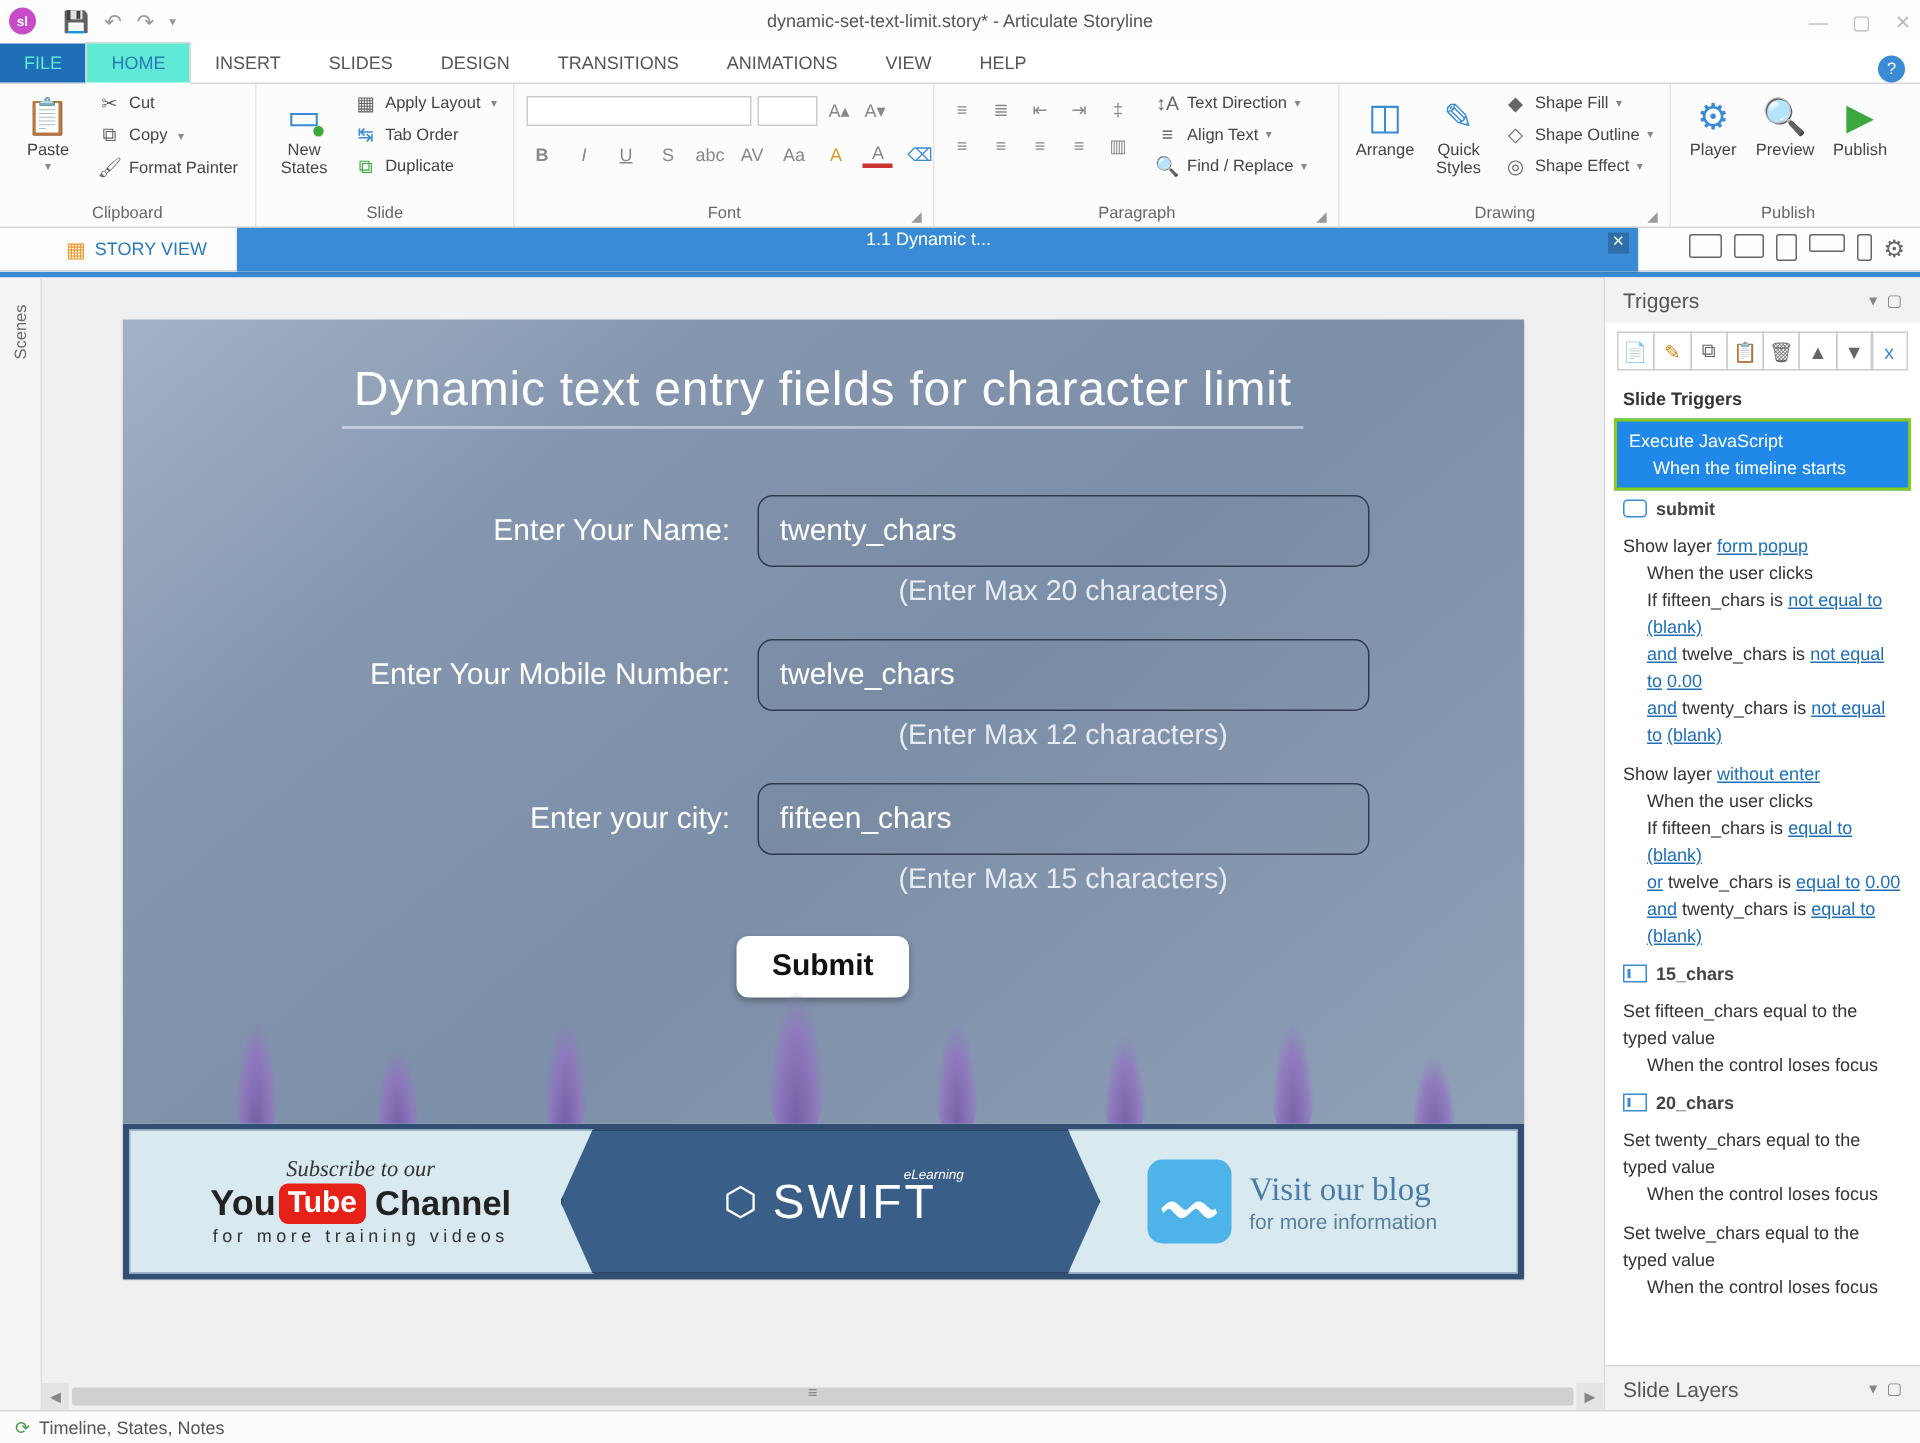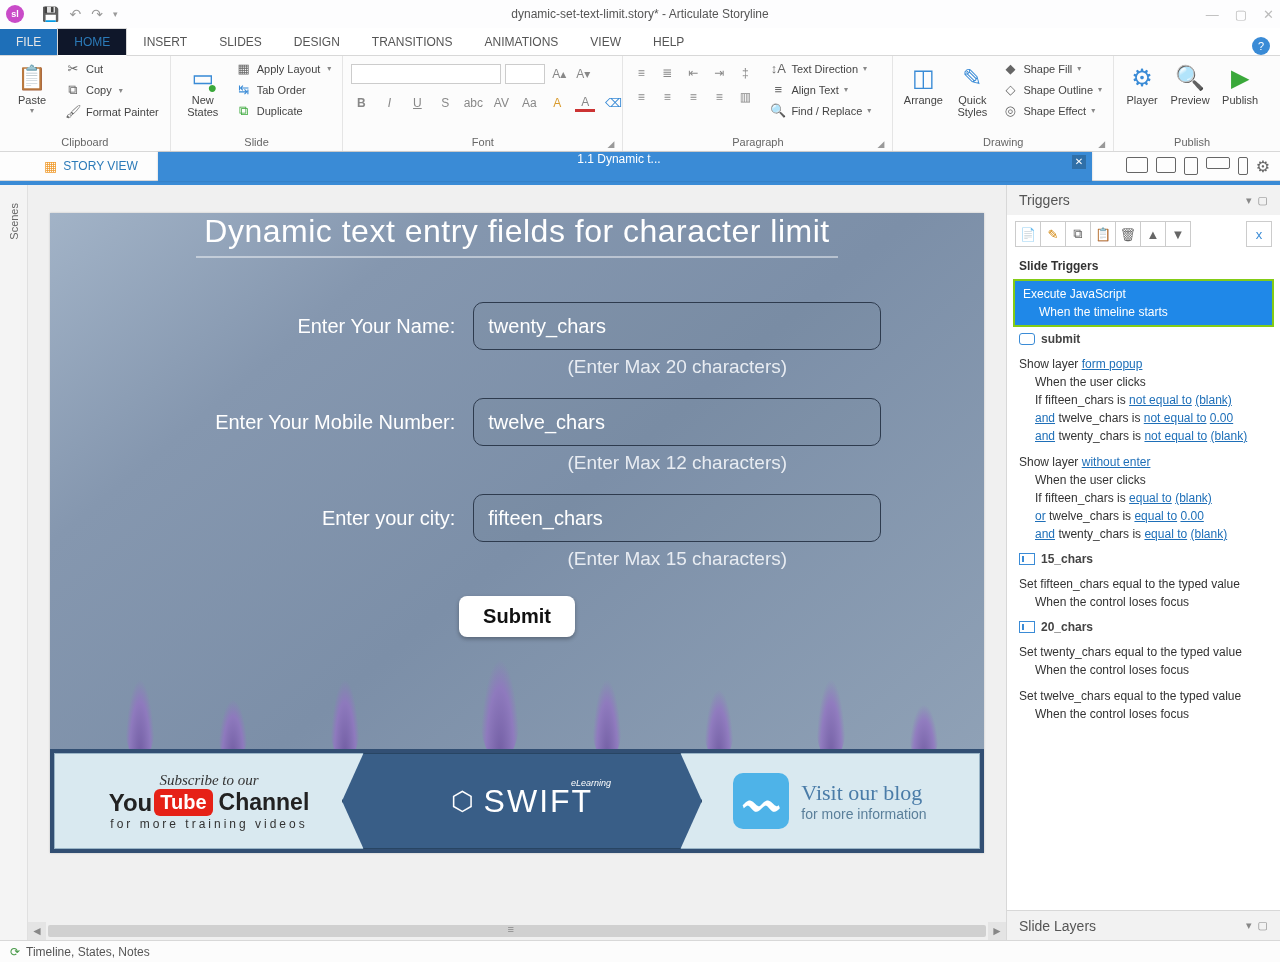--- a/index.html
+++ b/index.html
@@ -10,22 +10,22 @@
 .titlebar .app-icon { width: 18px; height: 18px; border-radius: 50%; background: #c94bc8; color: #fff; font-size: 9px; font-weight: bold; display: flex; align-items: center; justify-content: center; margin-right: 18px; }
 .titlebar .qat { display: flex; gap: 10px; align-items: center; }
 .titlebar .qat .ic { color: #999; font-size: 14px; cursor: pointer; }
 .titlebar .qat .save { color: #2b7ab8; }
 .titlebar .title { position: absolute; left: 50%; transform: translateX(-50%); color: #555; font-size: 12px; }
 .titlebar .win-controls { margin-left: auto; display: flex; gap: 16px; color: #bbb; font-size: 13px; }
 
 
 .menutabs { height: 28px; background: #fff; display: flex; align-items: flex-end; border-bottom: 1px solid #d8d8d8; position: relative; }
 .menutabs .tab { padding: 6px 16px; font-size: 12px; color: #555; cursor: pointer; }
-.menutabs .tab.file { background: #1e6fb8; color: #e5e5e5; font-weight: normal; }
-.menutabs .tab.active { border: 1px solid #d8d8d8; border-bottom: 1px solid #fff; background: #0f172a; color: #2b7ab8; margin-bottom: -1px; }
+.menutabs .tab.file { background: #1e6fb8; color: #5eead4; font-weight: normal; }
+.menutabs .tab.active { border: 1px solid #d8d8d8; border-bottom: 1px solid #fff; background: #5eead4; color: #2b7ab8; margin-bottom: -1px; }
 .menutabs .help { margin-left: auto; width: 18px; height: 18px; border-radius: 50%; background: #3a8bd6; color: #fff; text-align: center; line-height: 18px; margin-right: 10px; font-size: 11px; }
 
 
 .ribbon { height: 96px; background: #fcfcfc; border-bottom: 1px solid #d8d8d8; display: flex; }
 .rgroup { border-right: 1px solid #e5e5e5; padding: 4px 8px 0; display: flex; flex-direction: column; height: 100%; }
 .rgroup .btns { flex: 1; display: flex; gap: 6px; align-items: flex-start; }
 .rgroup .glabel { text-align: center; font-size: 11px; color: #666; padding: 3px 0; position: relative; }
 .rgroup .glabel .dlg { position: absolute; right: 0; bottom: 2px; font-size: 9px; color: #999; }
 .bigbtn { display: flex; flex-direction: column; align-items: center; width: 48px; cursor: pointer; padding-top: 2px; }
 .bigbtn .ic { font-size: 24px; color: #3a8bd6; height: 32px; display: flex; align-items: center; justify-content: center; }
@@ -50,21 +50,21 @@
 .wstabs .right .gear { font-size: 16px; cursor: pointer; }
 
 
 .main { height: 759px; display: flex; border-top: 4px solid #3a8bd6; }
 .scenes-bar { width: 28px; background: #f4f4f4; border-right: 1px solid #e0e0e0; display: flex; align-items: flex-start; justify-content: center; padding-top: 18px; }
 .scenes-bar .vtxt { writing-mode: vertical-rl; font-size: 11px; color: #666; transform: rotate(180deg); }
 
 .canvas-area { flex: 1; background: #f0f0f0; display: flex; flex-direction: column; position: relative; overflow: hidden; }
 .canvas-scroll { flex: 1; display: flex; align-items: flex-start; justify-content: center; padding: 28px 10px 10px; overflow: hidden; }
 .slide { width: 934px; height: 640px; background: #fff; display: flex; flex-direction: column; box-shadow: 0 0 2px rgba(0,0,0,0.2); }
-.slide-top { flex: 1; background: linear-gradient(140deg, #a2b3c7 0%, #8597af 25%, #7c8fa8 55%, #8fa1b6 100%); position: relative; display: flex; flex-direction: column; align-items: center; color: #fff; overflow: hidden; }
+.slide-top { flex: 1; background: linear-gradient(140deg, #a2b3c7 0%, #8597af 25%, #7c8fa8 55%, #8fa1b6 100%); position: relative; display: flex; flex-direction: column; align-items: center; padding-top: 28px; color: #fff; overflow: hidden; }
 .slide-title { font-size: 32px; font-weight: 300; border-bottom: 2px solid rgba(255,255,255,0.45); padding: 0 8px 6px; letter-spacing: 0.5px; }
 .form-rows { margin-top: 44px; width: 78%; }
 .frow { display: flex; align-items: center; margin-bottom: 6px; }
 .flabel { width: 44%; text-align: right; font-size: 20px; padding-right: 18px; }
 .finput { flex: 1; height: 48px; border: 1.5px solid #2e3b4e; border-radius: 10px; color: #fff; font-size: 20px; padding-left: 14px; display: flex; align-items: center; background: rgba(0,0,0,0.02); }
 .hint { text-align: center; font-size: 19px; color: #e8ecf2; margin: 4px 0 20px 44%; }
 .submit { background: #fff; color: #111; font-size: 20px; font-weight: 600; padding: 9px 24px; border-radius: 8px; border: none; margin: 6px auto 0; display: block; box-shadow: 0 2px 4px rgba(0,0,0,0.3); }
 .crocus { position: absolute; bottom: -10px; width: 30px; height: 80px; background: radial-gradient(ellipse at 50% 100%, #6d4fa0 0%, #9274c2 50%, rgba(255,255,255,0) 70%); border-radius: 50% 50% 45% 45%; opacity: 0.8; }
 
 .slide-bottom { height: 104px; background: #324f73; display: flex; padding: 4px; gap: 0; }
@@ -84,21 +84,21 @@
 .blog-txt { display: flex; flex-direction: column; }
 .blog-txt .l1 { font-size: 22px; color: #4a7ca8; font-family: Georgia, serif; }
 .blog-txt .l2 { font-size: 14px; color: #5a7f9a; font-family: Arial; }
 
 .hscroll { height: 18px; background: #f0f0f0; display: flex; align-items: center; }
 .hscroll .arrow { width: 18px; text-align: center; color: #888; background: #e4e4e4; height: 100%; line-height: 18px; cursor: pointer; }
 .hscroll .track { flex: 1; background: #d0d0d0; height: 12px; margin: 0 2px; border-radius: 2px; position: relative; }
 .hscroll .track::after { content: '≡'; position: absolute; left: 49%; top: -2px; color: #888; font-size: 11px; }
 
 
-.triggers { width: 274px; background: #fff; border-left: 1px solid #d8d8d8; display: flex; flex-direction: column; font-size: 12px; }
+.triggers { width: 211px; background: #fff; border-left: 1px solid #d8d8d8; display: flex; flex-direction: column; font-size: 12px; }
 .tpanel-hdr { height: 30px; display: flex; align-items: center; padding: 0 12px; background: #f2f2f2; font-size: 14px; color: #555; }
 .tpanel-hdr .ctrls { margin-left: auto; display: flex; gap: 6px; color: #888; font-size: 11px; }
 .ttoolbar { padding: 6px 8px; display: flex; gap: 0; }
 .ttoolbar .tb { width: 26px; height: 26px; border: 1px solid #ccc; display: flex; align-items: center; justify-content: center; color: #666; font-size: 13px; cursor: pointer; margin-left: -1px; }
 .ttoolbar .tb:first-child { margin-left: 0; }
 .ttoolbar .tb.spacer { border: none; flex: 1; cursor: default; }
 .thdr { font-weight: 600; padding: 6px 12px; color: #333; }
 .titem { padding: 4px 12px; line-height: 1.5; }
 .titem.selected { background: #1f88e8; color: #fff; border: 2px solid #84cc16; margin: 0 6px; padding: 4px 8px; }
 .titem .indent { padding-left: 16px; }

